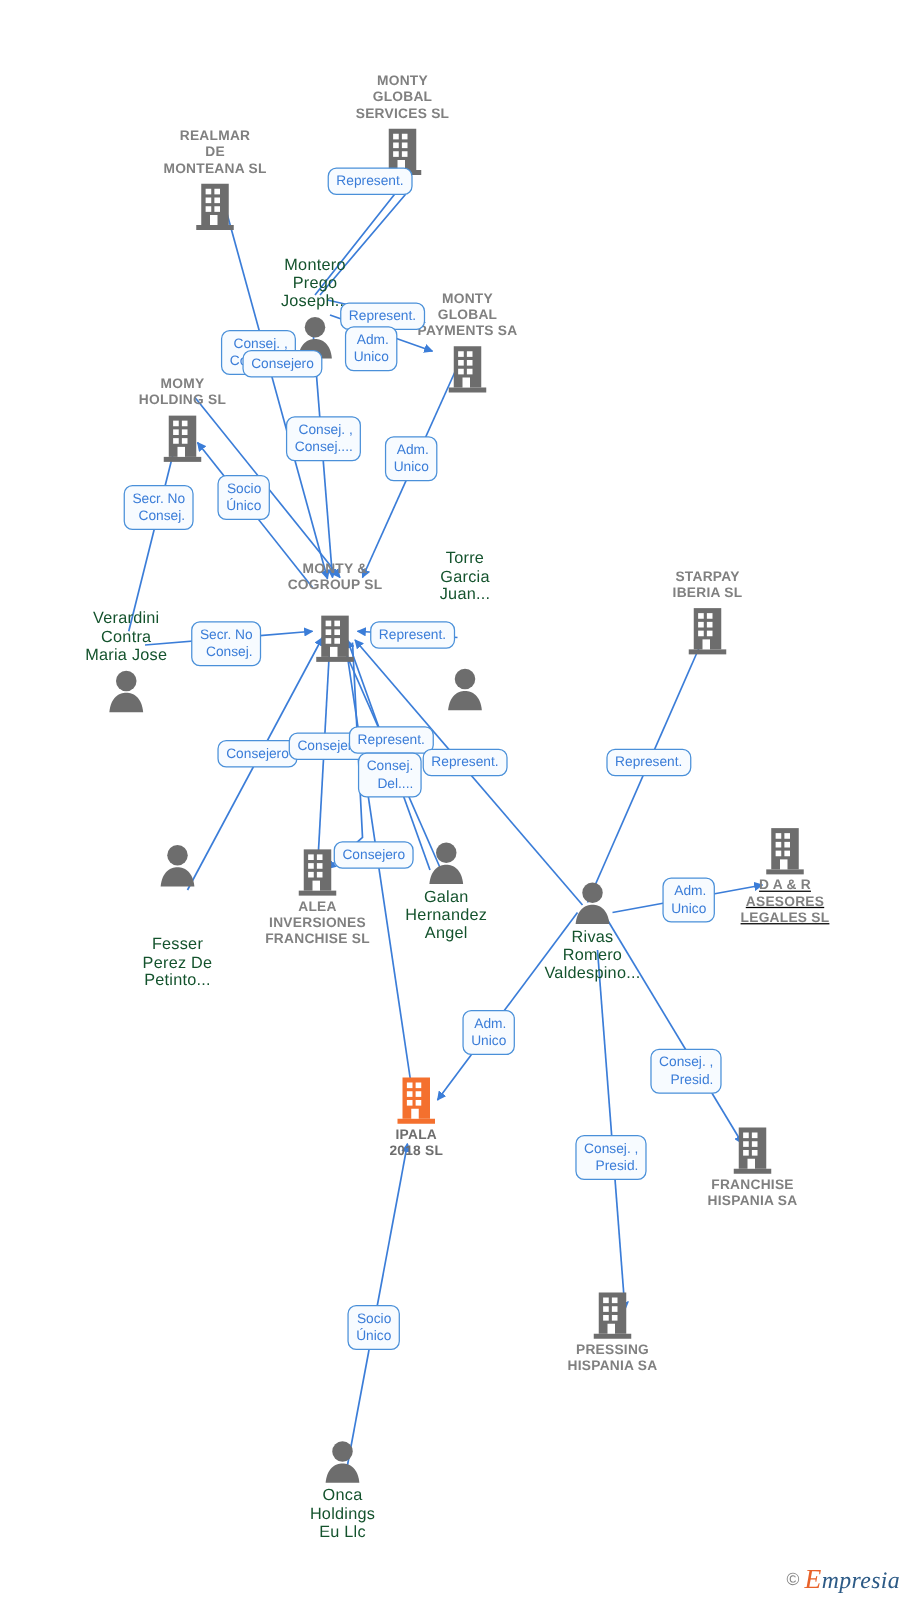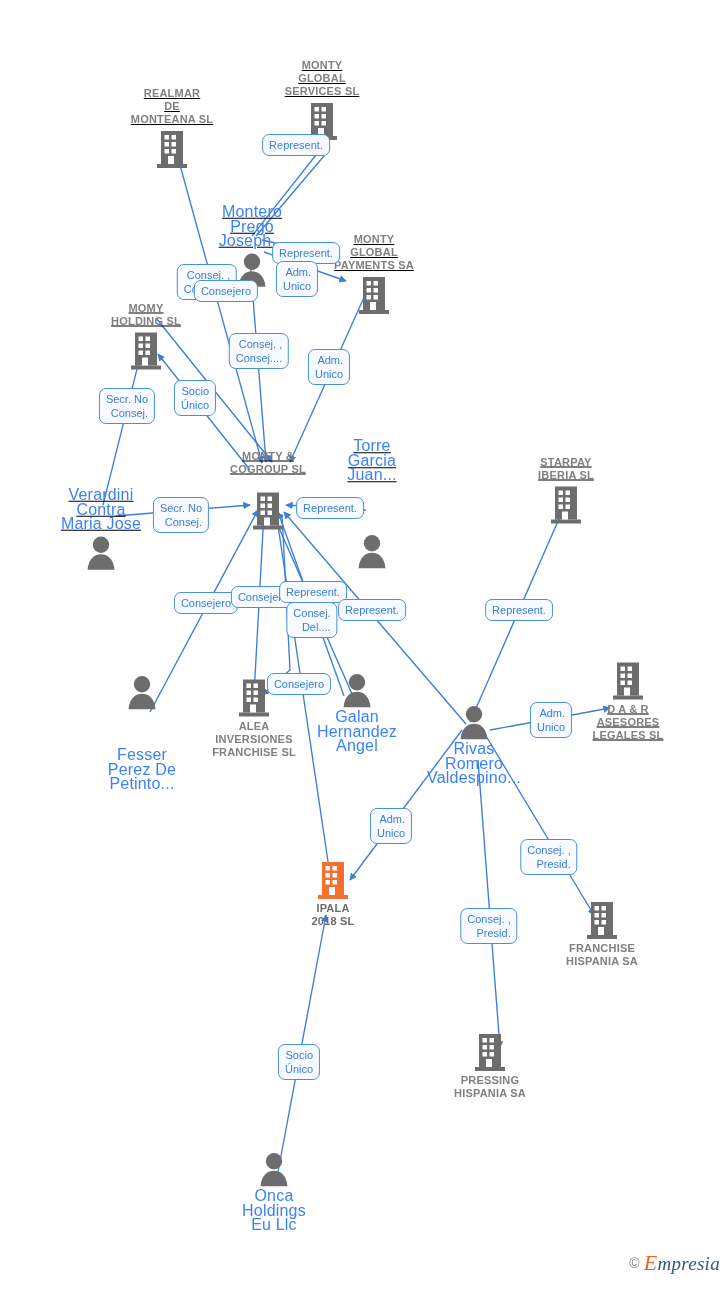--- a/index.html
+++ b/index.html
@@ -12,22 +12,22 @@
 
   
   .node{position:absolute;transform:translate(-50%,-50%);
         display:flex;flex-direction:column;align-items:center;
         width:110px;}
   .node .glyph{display:block;line-height:0;}
   .node .label{
     margin-top:2px;text-align:center;font-size:11px;line-height:13px;
     color:#808080;font-weight:bold;letter-spacing:.2px;white-space:pre-line;
   }
-  .node.person .label{font-weight:normal;color:#3b82f6;font-size:16px;line-height:14.5px;}
-  .node.topname{flex-direction:column-reverse;text-decoration:underline;}
+  .node.person .label{font-weight:normal;color:#14532d;font-size:13px;line-height:14.5px;}
+  .node.topname{flex-direction:column-reverse;}
   .node.topname .label{margin-top:0;margin-bottom:3px;}
   .node.focus .label{color:#6d6d6d;}
 
   
   .chip{
     position:absolute;transform:translate(-50%,-50%);
     background:#f7fbff;border:1.3px solid #4a90d9;border-radius:7px;
     color:#3b7dd8;font-size:11px;line-height:14px;
     padding:3px 6px;text-align:right;white-space:pre-line;
     box-sizing:border-box;
@@ -94,21 +94,21 @@
               <rect x="16.5" y="13" width="4.5" height="4.5"></rect>
               <rect x="9.5" y="20" width="4.5" height="4.5"></rect>
               <rect x="16.5" y="20" width="4.5" height="4.5"></rect>
               <rect x="13" y="27" width="6" height="8"></rect>
             </g>
           </svg></span>
         <span class="label">MONTY
 GLOBAL
 SERVICES SL</span>
       </div>
-      <div class="node company topname" style="left: 172px; top: 128px;">
+      <div class="node company topname" style="left: 172px; top: 144px;">
         <span class="glyph"><svg width="34" height="40" viewBox="0 0 34 40" xmlns="http://www.w3.org/2000/svg">
             <rect x="6" y="2" width="22" height="33" fill="#6d6d6d"></rect>
             <rect x="2" y="35" width="30" height="4" fill="#6d6d6d"></rect>
             <g fill="#ffffff">
               <rect x="9.5" y="6" width="4.5" height="4.5"></rect>
               <rect x="16.5" y="6" width="4.5" height="4.5"></rect>
               <rect x="9.5" y="13" width="4.5" height="4.5"></rect>
               <rect x="16.5" y="13" width="4.5" height="4.5"></rect>
               <rect x="9.5" y="20" width="4.5" height="4.5"></rect>
               <rect x="16.5" y="20" width="4.5" height="4.5"></rect>

